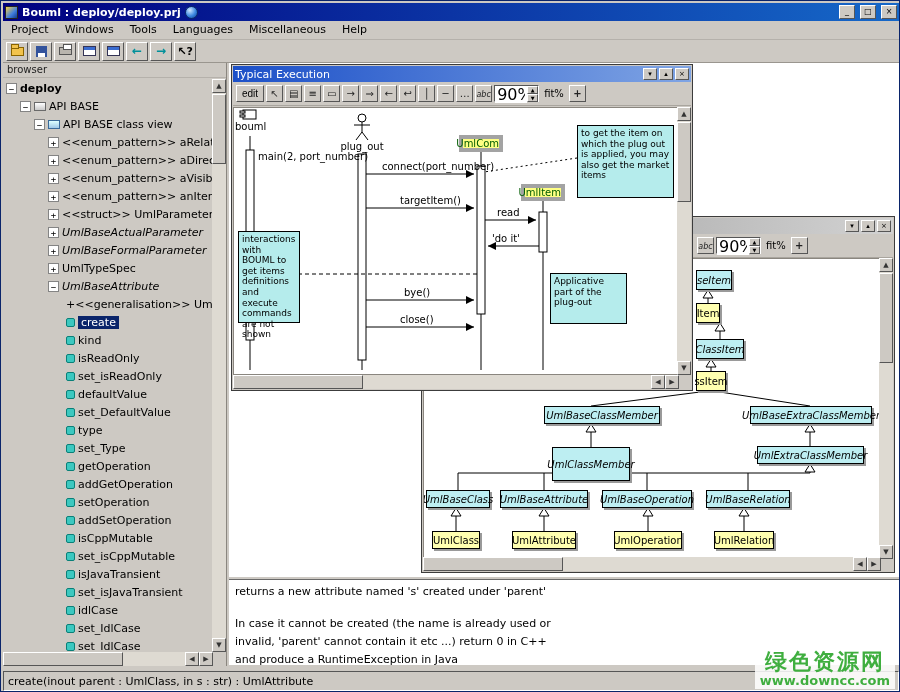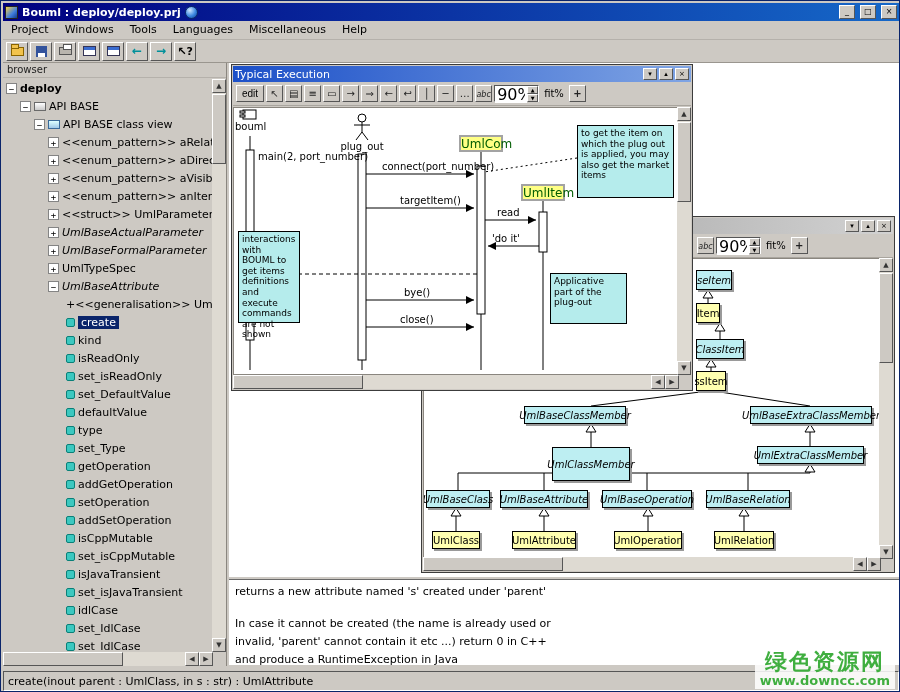--- a/index.html
+++ b/index.html
@@ -73,21 +73,21 @@
   .g-abc::before{content:"abc";font-size:8px;font-style:italic}
   .g-fit::before{content:"+";font-weight:bold}
   .spin{height:17px;display:flex;flex:none}
   .zin{width:32px;height:17px;border:none;font-size:16px;padding:0 2px;font-family:inherit}
   .spinbtns{display:flex;flex-direction:column;width:11px}
   .spb{height:8px;font-size:5px;line-height:7px;text-align:center}
   .fitl{font-size:10px;padding:0 3px}
   .mcanvas{position:absolute;background:#fff;overflow:hidden;border:1px solid #8a867f}
   
   .slbl{position:absolute;font-size:10px;white-space:nowrap;color:#000}
-  .obox{position:absolute;border:2px solid #a3a3a3;background:#ffff84;display:flex;align-items:center;justify-content:flex-start;font-size:12px;color:#005c00}
+  .obox{position:absolute;border:4px solid #a3a3a3;background:#ffff84;display:flex;align-items:center;justify-content:flex-end;font-size:10px;color:#005c00}
   .note{position:absolute;background:#b5ecec;border:1px solid #000;font-size:9px;line-height:1.18;padding:2px 3px;color:#000}
   .cbox{position:absolute;border:1px solid #000;box-shadow:2px 2px 0 #9a9a9a;display:flex;align-items:center;justify-content:center;font-size:10px;color:#000}
   .cyan{background:#bdeef2} .yel{background:#ffffb0}
   
   .desc{position:absolute;left:228px;top:578px;width:670px;height:86px;background:#fff;border-top:1px solid #6a6a6a}
   .dln{position:absolute;left:6px;font-size:11px;color:#000;white-space:nowrap}
   .statusbar{position:absolute;left:2px;top:670px;width:896px;height:20px;display:flex;align-items:center;padding:0 4px;font-size:11px;color:#000}
   .wm{position:absolute;right:4px;bottom:2px;text-align:center;background:rgba(255,255,255,.85);padding:1px 5px;z-index:60}
   .wm1{font-size:22px;font-weight:bold;color:#3fae3f;letter-spacing:2px;line-height:1.05}
   .wm2{font-size:13px;font-weight:bold;color:#3fae3f}
@@ -205,25 +205,25 @@
       <div class="trow" style="padding-left:63px">
           <span class="opic"></span>
           <span class="tlbl">isReadOnly</span>
         </div>
       <div class="trow" style="padding-left:63px">
           <span class="opic"></span>
           <span class="tlbl">set_isReadOnly</span>
         </div>
       <div class="trow" style="padding-left:63px">
           <span class="opic"></span>
+          <span class="tlbl">defaultValue</span>
+        </div>
+      <div class="trow" style="padding-left:63px">
+          <span class="opic"></span>
           <span class="tlbl">set_DefaultValue</span>
-        </div>
-      <div class="trow" style="padding-left:63px">
-          <span class="opic"></span>
-          <span class="tlbl">defaultValue</span>
         </div>
       <div class="trow" style="padding-left:63px">
           <span class="opic"></span>
           <span class="tlbl">type</span>
         </div>
       <div class="trow" style="padding-left:63px">
           <span class="opic"></span>
           <span class="tlbl">set_Type</span>
         </div>
       <div class="trow" style="padding-left:63px">
@@ -334,21 +334,21 @@
             <polygon points="386,205 381,213 391,213"></polygon>
             <polygon points="32,249 27,257 37,257"></polygon>
             <polygon points="120,249 115,257 125,257"></polygon>
             <polygon points="224,249 219,257 229,257"></polygon>
             <polygon points="320,249 315,257 325,257"></polygon>
             <polygon points="284,31 279,39 289,39"></polygon>
             <polygon points="296,64 291,72 301,72"></polygon>
             <polygon points="287,100 282,108 292,108"></polygon>
           </g>
         </svg>
-        <div class="cbox cyan it" style="left:100px;top:147px;width:102px;height:18px">
+        <div class="cbox cyan it" style="left:120px;top:147px;width:116px;height:18px">
             <span>UmlBaseClassMember</span>
           </div>
         <div class="cbox cyan it" style="left:326px;top:147px;width:122px;height:18px">
             <span>UmlBaseExtraClassMember</span>
           </div>
         <div class="cbox cyan it" style="left:128px;top:188px;width:78px;height:34px">
             <span>UmlClassMember</span>
           </div>
         <div class="cbox cyan it" style="left:333px;top:187px;width:107px;height:18px">
             <span>UmlExtraClassMember</span>

